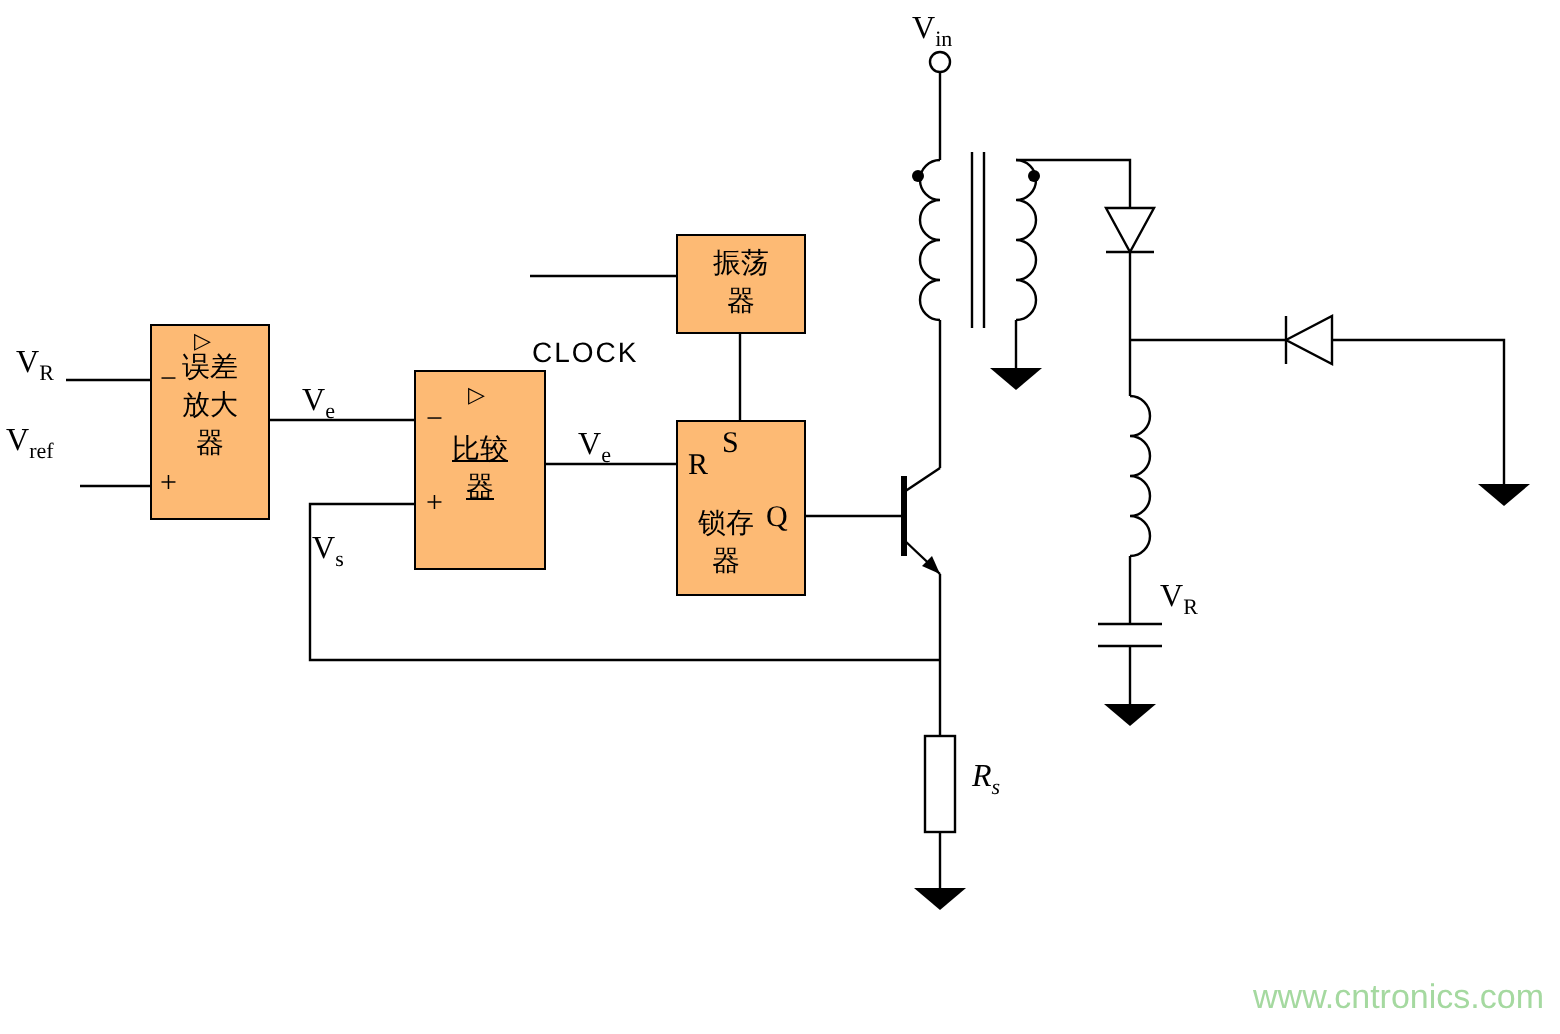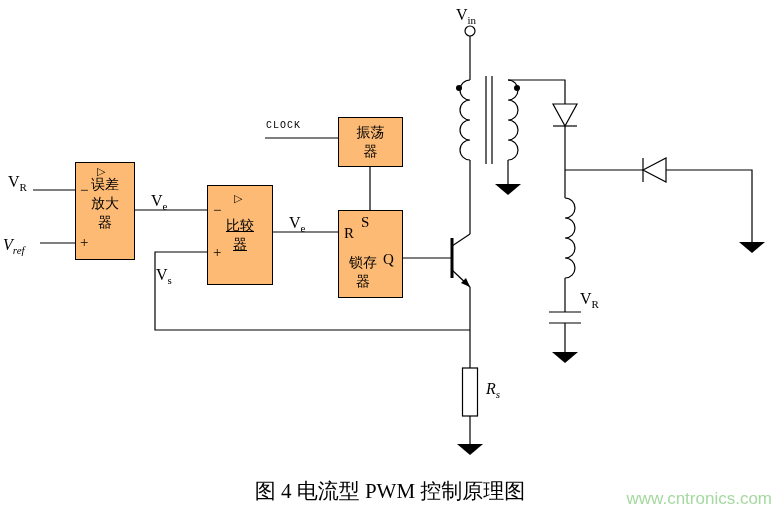--- a/index.html
+++ b/index.html
@@ -7,21 +7,21 @@
          font-family:"Liberation Serif","DejaVu Serif",serif;color:var(--line,#000);}
   .stage svg{position:absolute;left:0;top:0;}
   .box{position:absolute;border:1px solid var(--line,#000);background:#fdba74;box-sizing:border-box;}
   .cjk{position:absolute;left:0;right:0;text-align:center;
        font-family:"DejaVu Sans","Liberation Sans",sans-serif;font-size:14px;line-height:19px;color:var(--text,#000);}
   .lbl{position:absolute;font-size:16px;color:var(--text,#000);white-space:nowrap;}
   .sub{font-size:11px;position:relative;top:4px;}
   .sign{position:absolute;font-size:15px;line-height:14px;color:var(--text,#000);}
   .amp-icon{position:absolute;font-size:11px;line-height:12px;color:var(--text,#000);}
   .latch-pin{position:absolute;font-size:15px;color:var(--text,#000);}
-  .clock{font-family:Liberation Mono, monospace;font-size:10px;letter-spacing:1px;}
+  .clock{font-family:Liberation Sans, sans-serif;font-size:14px;letter-spacing:1px;margin-top:48px;}
   .caption{position:absolute;left:0;width:100%;top:477px;text-align:center;font-size:21px;color:var(--text,#000);}
   .watermark{position:absolute;right:8px;top:489px;font-size:17px;color:var(--watermark-green,#a5d9a0);
              font-family:"Liberation Sans","DejaVu Sans",sans-serif;}
 </style>
 </head>
 <body>
 
 <div class="stage">
 
   <svg width="780" height="517" viewBox="0 0 780 517">
@@ -129,36 +129,35 @@
       <div>器</div>
     </div>
   </div>
 
   <div class="lbl" style="left:456px;top:6px;">
     <span>V</span><span class="sub">in</span>
   </div>
   <div class="lbl" style="left:8px;top:173px;">
     <span>V</span><span class="sub">R</span>
   </div>
-  <div class="lbl" style="left:3px;top:236px;font-style:italic;">
+  <div class="lbl" style="left:3px;top:212px;">
     <span>V</span><span class="sub">ref</span>
   </div>
   <div class="lbl" style="left:151px;top:192px;">
     <span>V</span><span class="sub">e</span>
   </div>
   <div class="lbl" style="left:156px;top:233px;margin-top:33px;">
     <span>V</span><span class="sub">s</span>
   </div>
   <div class="lbl" style="left:289px;top:214px;">
     <span>V</span><span class="sub">e</span>
   </div>
   <div class="lbl clock" style="left:266px;top:120px;">CLOCK</div>
   <div class="lbl" style="left:486px;top:380px;font-style:italic;">
     <span>R</span><span class="sub">s</span>
   </div>
   <div class="lbl" style="left:580px;top:290px;">
     <span>V</span><span class="sub">R</span>
   </div>
 
-  <div class="caption">图 4 电流型 PWM 控制原理图</div>
   <div class="watermark">www.cntronics.com</div>
 
 </div>
 
 </body></html>

